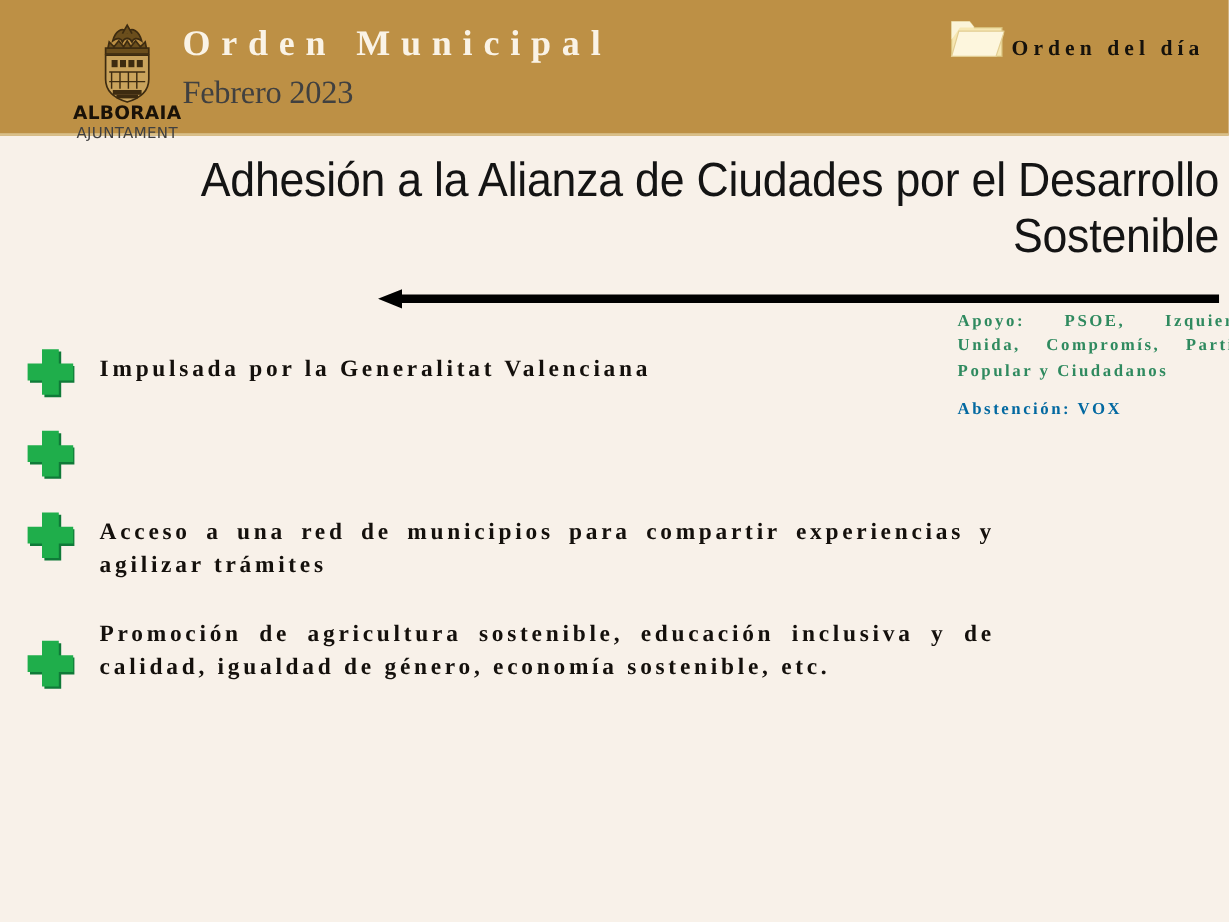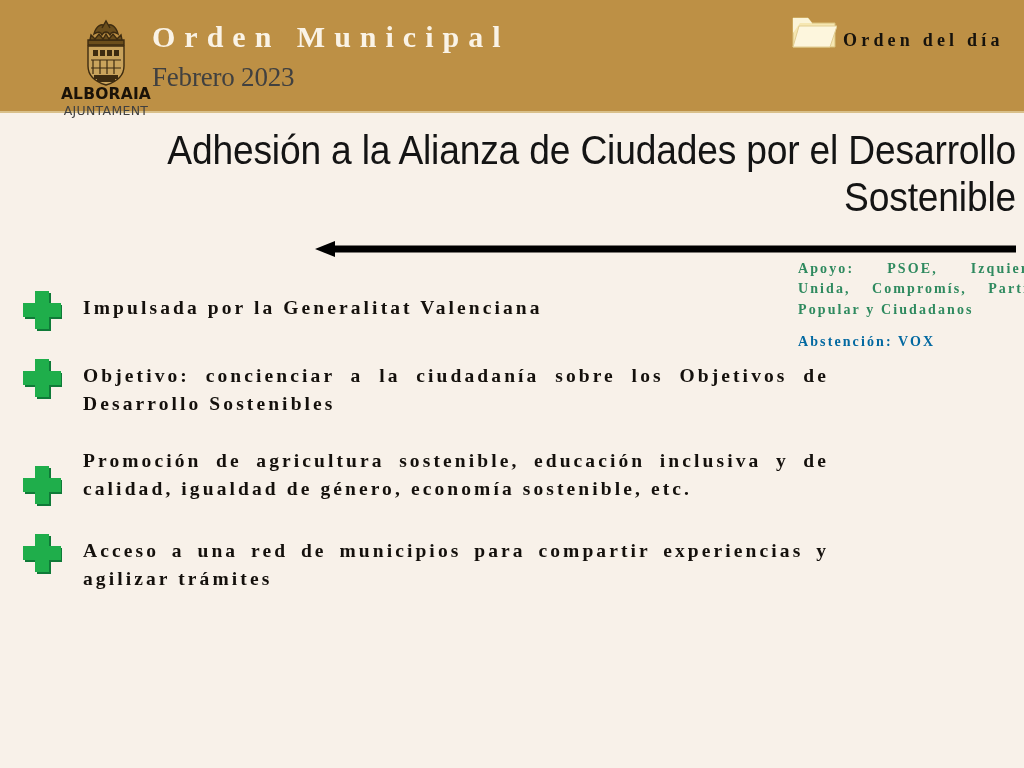--- a/index.html
+++ b/index.html
@@ -280,37 +280,36 @@
     <span class="bullet-text">Impulsada por la Generalitat Valenciana</span>
   </div>
 
   <div class="bullet-row narrow">
     <span class="bullet-icon">
       <svg width="44" height="44" viewBox="0 0 44 44">
         <path d="M17 3 L31 3 L31 15 L43 15 L43 29 L31 29 L31 41 L17 41 L17 29 L5 29 L5 15 L17 15 Z" fill="#0f7a38" transform="translate(2,2)"></path>
         <path d="M17 3 L31 3 L31 15 L43 15 L43 29 L31 29 L31 41 L17 41 L17 29 L5 29 L5 15 L17 15 Z" fill="#1fae4b"></path>
       </svg>
     </span>
-    <span class="bullet-text">Objetivo: concienciar a la ciudadanía sobre los Objetivos de Desarrollo Sostenibles</span>
+  </div>
+
+  <div class="bullet-row narrow">
+    <span class="bullet-icon">
+      <svg width="44" height="44" viewBox="0 0 44 44">
+        <path d="M17 3 L31 3 L31 15 L43 15 L43 29 L31 29 L31 41 L17 41 L17 29 L5 29 L5 15 L17 15 Z" fill="#0f7a38" transform="translate(2,2)"></path>
+        <path d="M17 3 L31 3 L31 15 L43 15 L43 29 L31 29 L31 41 L17 41 L17 29 L5 29 L5 15 L17 15 Z" fill="#1fae4b"></path>
+      </svg>
+    </span>
+    <span class="bullet-text">Acceso a una red de municipios para compartir experiencias y agilizar trámites</span>
   </div>
 
   <div class="bullet-row narrow">
     <span class="bullet-icon" style="margin-top:22px;">
       <svg width="44" height="44" viewBox="0 0 44 44">
         <path d="M17 3 L31 3 L31 15 L43 15 L43 29 L31 29 L31 41 L17 41 L17 29 L5 29 L5 15 L17 15 Z" fill="#0f7a38" transform="translate(2,2)"></path>
         <path d="M17 3 L31 3 L31 15 L43 15 L43 29 L31 29 L31 41 L17 41 L17 29 L5 29 L5 15 L17 15 Z" fill="#1fae4b"></path>
       </svg>
     </span>
     <span class="bullet-text">Promoción de agricultura sostenible, educación inclusiva y de calidad, igualdad de género, economía sostenible, etc.</span>
   </div>
 
-  <div class="bullet-row narrow">
-    <span class="bullet-icon">
-      <svg width="44" height="44" viewBox="0 0 44 44">
-        <path d="M17 3 L31 3 L31 15 L43 15 L43 29 L31 29 L31 41 L17 41 L17 29 L5 29 L5 15 L17 15 Z" fill="#0f7a38" transform="translate(2,2)"></path>
-        <path d="M17 3 L31 3 L31 15 L43 15 L43 29 L31 29 L31 41 L17 41 L17 29 L5 29 L5 15 L17 15 Z" fill="#1fae4b"></path>
-      </svg>
-    </span>
-    <span class="bullet-text">Acceso a una red de municipios para compartir experiencias y agilizar trámites</span>
-  </div>
-
 
 </div>
 
 </body></html>

